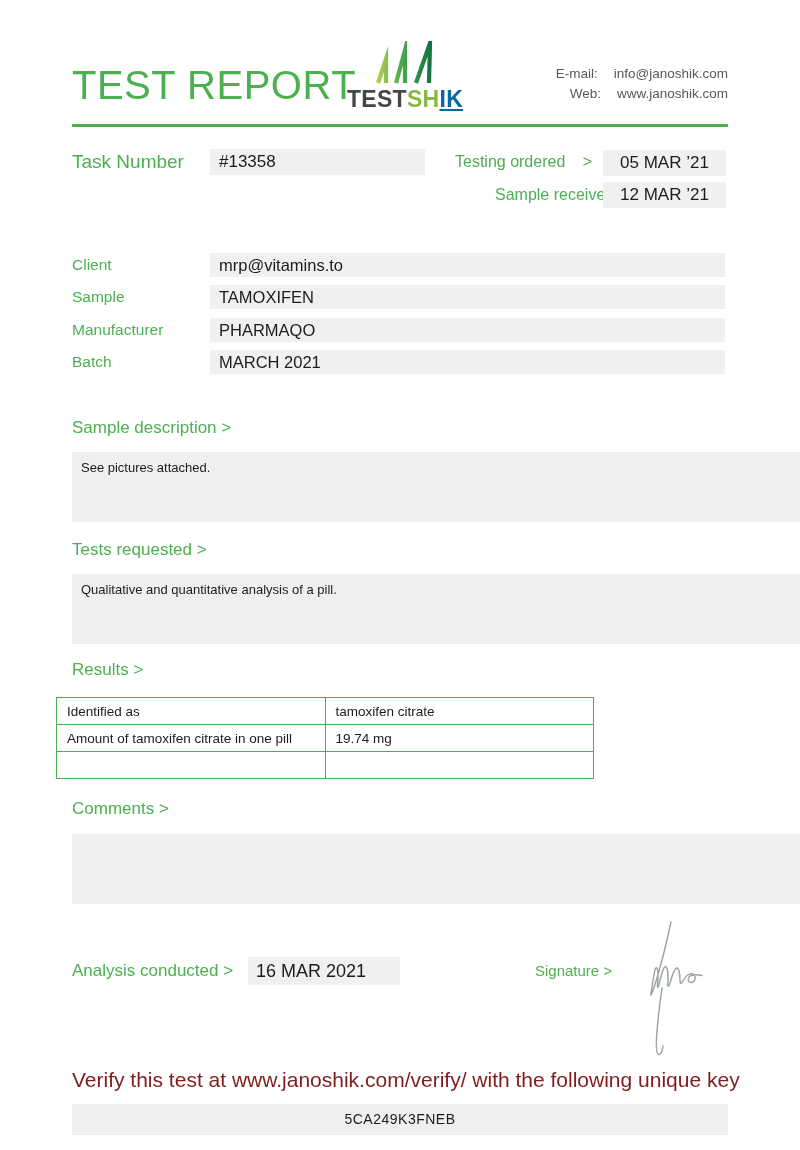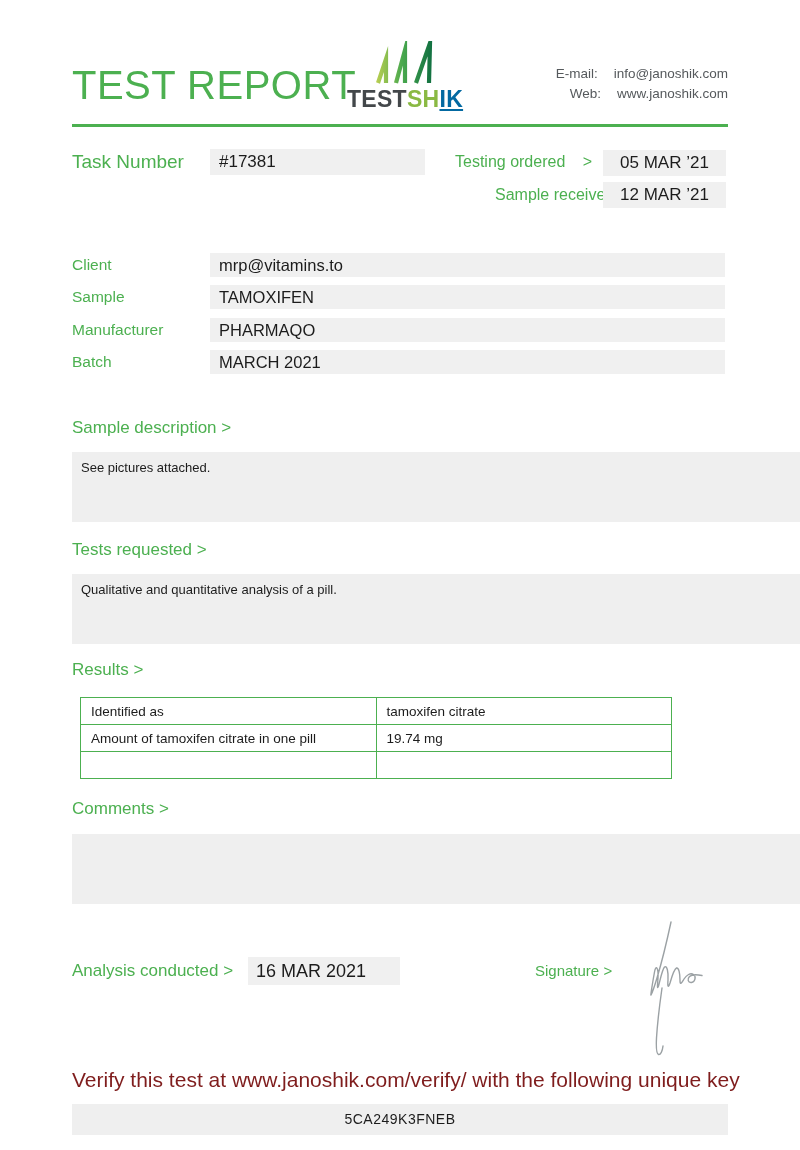--- a/index.html
+++ b/index.html
@@ -39,21 +39,21 @@
   .info-label { left:72px; }
   .info-box { left:210px; width:515px; height:24px; background:#f0f0f0;
     font-size:16.5px; line-height:24px; padding-left:9px; white-space:nowrap; }
 
   
   .section-heading { font-size:17px; color:#4cb050; line-height:20px; white-space:nowrap; }
   .gray-box { left:72px; width:764px; height:70px; background:#efefef;
     font-size:13px; line-height:17px; padding:7px 9px; }
 
   
-  .results-table { left:80px; top:697px; width:592px; border-collapse:collapse; table-layout:fixed; }
+  .results-table { left:56px; top:697px; width:538px; border-collapse:collapse; table-layout:fixed; }
   .results-table td { border:1.5px solid #4cb050; height:27px; font-size:13.5px;
     padding:0 0 0 10px; vertical-align:middle; background:#fff; white-space:nowrap; overflow:hidden; }
 
   
   .analysis-label { left:72px; top:957px; font-size:17px; line-height:28px; }
   .analysis-box { left:248px; top:957px; width:152px; height:28px; background:#f0f0f0;
     font-size:18px; line-height:28px; padding-left:8px; white-space:nowrap; }
   .signature-label { left:535px; top:957px; font-size:15px; line-height:28px;text-align:right; }
   .signature-svg { left:638px; top:910px; }
   .verify-line { left:72px; top:1068px; width:656px; font-size:21px; color:#7f1d1d;
@@ -85,21 +85,21 @@
   </div>
 
   <div class="abs contact">
     <div><span class="lbl">E-mail:</span><span>info@janoshik.com</span></div>
     <div><span class="lbl">Web:</span><span>www.janoshik.com</span></div>
   </div>
 
   <div class="abs rule"></div>
 
   <div class="abs green-label-lg task-label">Task Number</div>
-  <div class="abs task-box">#17381</div>
+  <div class="abs task-box">#13358</div>
 
   <div class="abs green-label-md date-label to-label">
     <span>Testing ordered</span>
       <span>&gt;</span>
   </div>
   <div class="abs date-box to-box">05 MAR ’21</div>
 
   <div class="abs green-label-md date-label sr-label">
     <span>Sample received</span>
       <span>&gt;</span>

